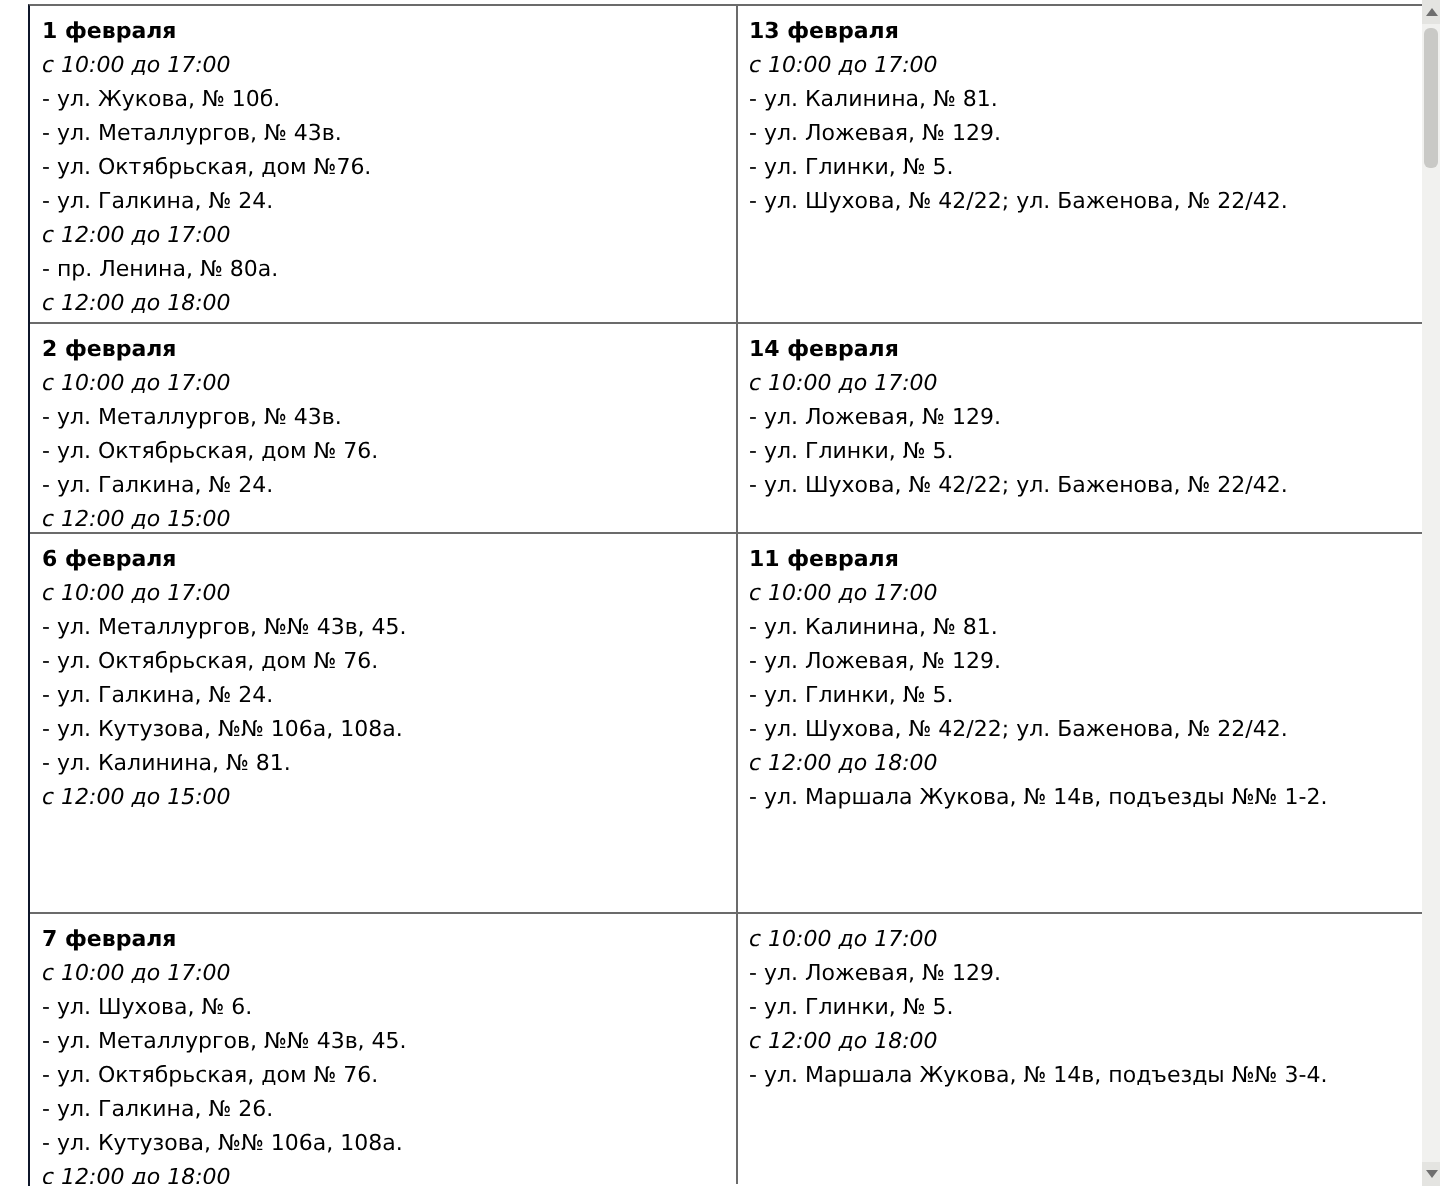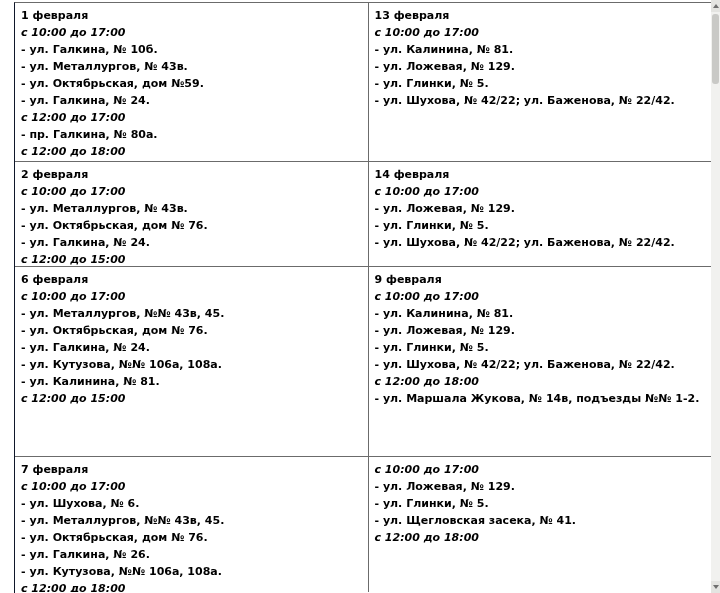--- a/index.html
+++ b/index.html
@@ -26,21 +26,21 @@
   .row-2 { height:105px; }
   .row-3 { height:190px; }
   .row-4 { height:135px; border-bottom:none; }
   .cell {
     width:50%; box-sizing:border-box;
     border-right:1px solid #6b6b6b;
     padding:4px 6px 2px 6px;
     overflow:hidden;
   }
   .date { font-weight:bold; line-height:17px; }
-  .ln   { line-height:17px; white-space:nowrap;font-weight:bold; }
+  .ln   { line-height:17px; white-space:nowrap; }
   .time { font-style:italic; }
   
   .vscroll {
     position:absolute; right:0; top:0;
     width:9px; height:593px;
     background:#f1f1ef;
   }
   .sb-btn {
     position:absolute; left:0; width:9px; height:12px;
     background:#e4e4e1;
@@ -70,26 +70,26 @@
 </head>
 <body>
 
 <div class="page">
   <div class="doc">
 
     <div class="row row-1">
       <div class="cell">
         <div class="date">1 февраля</div>
         <div class="ln time">с 10:00 до 17:00</div>
-        <div class="ln">- ул. Галкина, № 10б.</div>
+        <div class="ln">- ул. Жукова, № 10б.</div>
         <div class="ln">- ул. Металлургов, № 43в.</div>
-        <div class="ln">- ул. Октябрьская, дом №59.</div>
+        <div class="ln">- ул. Октябрьская, дом №76.</div>
         <div class="ln">- ул. Галкина, № 24.</div>
         <div class="ln time">с 12:00 до 17:00</div>
-        <div class="ln">- пр. Галкина, № 80а.</div>
+        <div class="ln">- пр. Ленина, № 80а.</div>
         <div class="ln time">с 12:00 до 18:00</div>
         <div class="ln">- ул. Демьянова, №№ 37, 39.</div>
       </div>
       <div class="cell">
         <div class="date">13 февраля</div>
         <div class="ln time">с 10:00 до 17:00</div>
         <div class="ln">- ул. Калинина, № 81.</div>
         <div class="ln">- ул. Ложевая,  № 129.</div>
         <div class="ln">- ул. Глинки,  № 5.</div>
         <div class="ln">- ул. Шухова, № 42/22; ул. Баженова, № 22/42.</div>
@@ -120,21 +120,21 @@
         <div class="date">6 февраля</div>
         <div class="ln time">с 10:00 до 17:00</div>
         <div class="ln">- ул. Металлургов, №№ 43в, 45.</div>
         <div class="ln">- ул. Октябрьская, дом № 76.</div>
         <div class="ln">- ул. Галкина, № 24.</div>
         <div class="ln">- ул. Кутузова, №№ 106а, 108а.</div>
         <div class="ln">- ул. Калинина, № 81.</div>
         <div class="ln time">с 12:00 до 15:00</div>
       </div>
       <div class="cell">
-        <div class="date">9 февраля</div>
+        <div class="date">11 февраля</div>
         <div class="ln time">с 10:00 до 17:00</div>
         <div class="ln">- ул. Калинина, № 81.</div>
         <div class="ln">- ул. Ложевая,  № 129.</div>
         <div class="ln">- ул. Глинки,  № 5.</div>
         <div class="ln">- ул. Шухова, № 42/22; ул. Баженова, № 22/42.</div>
         <div class="ln time">с 12:00 до 18:00</div>
         <div class="ln">- ул. Маршала Жукова,  № 14в, подъезды №№ 1-2.</div>
       </div>
     </div>
 
@@ -147,22 +147,22 @@
         <div class="ln">- ул. Октябрьская, дом № 76.</div>
         <div class="ln">- ул. Галкина, № 26.</div>
         <div class="ln">- ул. Кутузова, №№ 106а, 108а.</div>
         <div class="ln time">с 12:00 до 18:00</div>
 
       </div>
       <div class="cell">
         <div class="ln time">с 10:00 до 17:00</div>
         <div class="ln">- ул. Ложевая,  № 129.</div>
         <div class="ln">- ул. Глинки,  № 5.</div>
-        <div class="ln">- ул. Щегловская засека, № 41.</div>
         <div class="ln time">с 12:00 до 18:00</div>
+        <div class="ln">- ул. Маршала Жукова,  № 14в, подъезды №№ 3-4.</div>
       </div>
     </div>
 
   </div>
 
   <div class="vscroll">
     <div class="sb-btn sb-up">
       <span class="sb-arrow-up"></span>
     </div>
     <div class="sb-thumb"></div>

